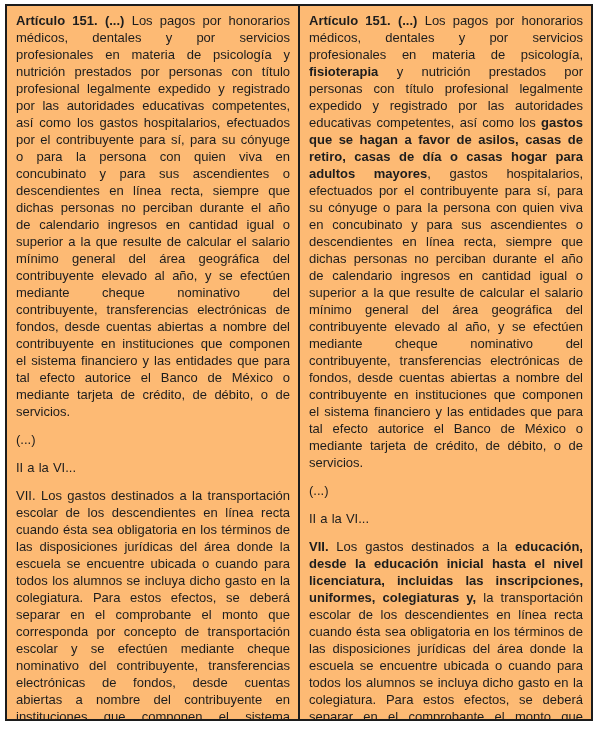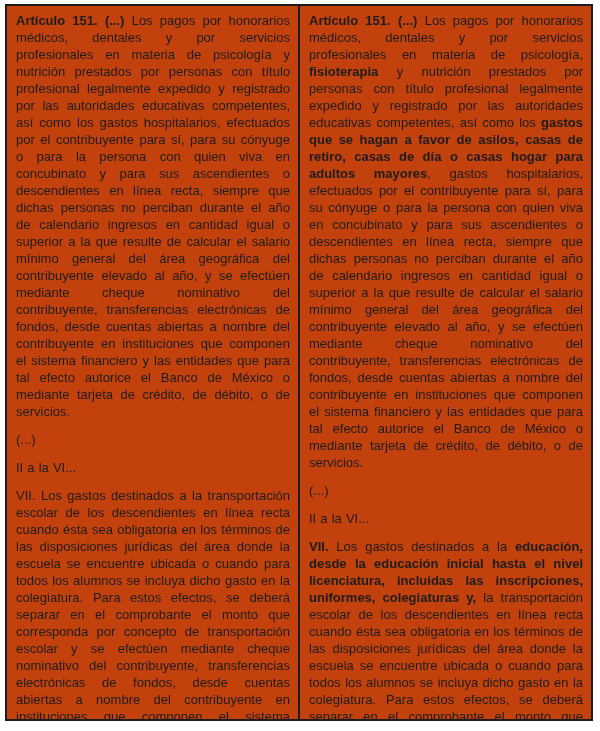--- a/index.html
+++ b/index.html
@@ -9,21 +9,21 @@
     height: 731px;
     background: #ffffff;
     font-family: "Liberation Sans", sans-serif;
   }
   .sheet {
     position: absolute;
     left: 5px;
     top: 4px;
     width: 588px;
     height: 717px;
-    background: #c2410c;
+    background: #fdba74;
     border: 2px solid #1c1c1c;
     box-sizing: border-box;
     display: flex;
     overflow: hidden;
   }
   .cell {
     flex: 1 1 0;
     padding: 6px 8px 0 9px;
     overflow: hidden;
     color: #1d1d1d;

